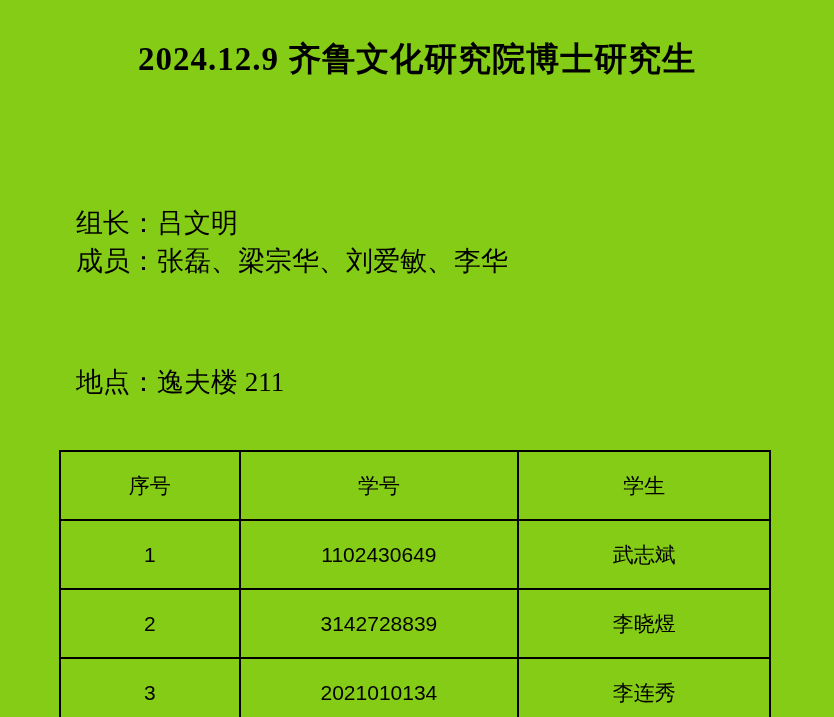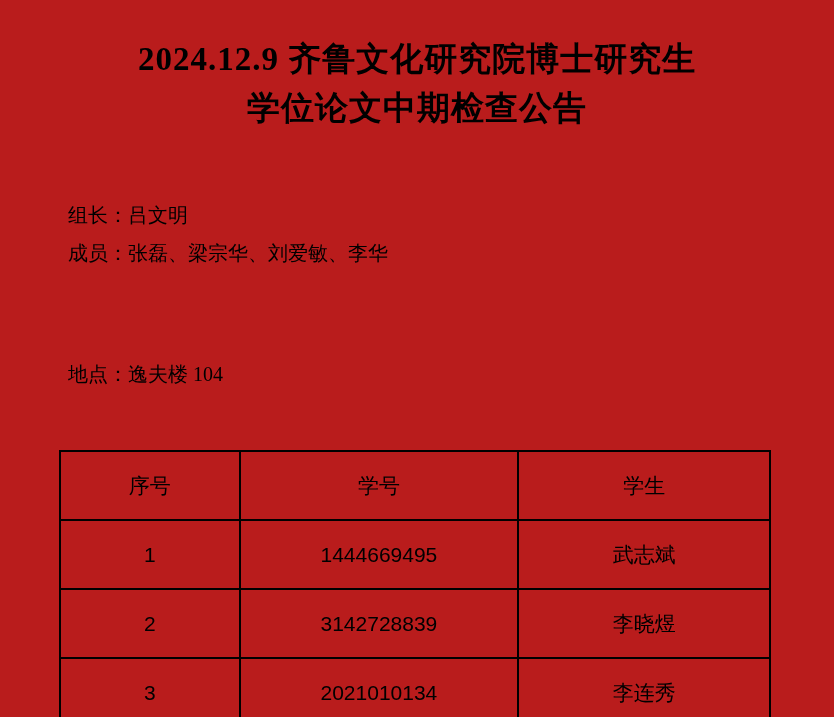--- a/index.html
+++ b/index.html
@@ -4,43 +4,43 @@
 <style>
   html, body {
     margin: 0;
     padding: 0;
     background: #ffffff;
   }
   .page {
     position: relative;
     width: 834px;
     height: 717px;
-    background: #b91c1c;
+    background: #84cc16;
     color: #000000;
     font-family: "Liberation Serif", "DejaVu Serif", serif;
     overflow: hidden;
   }
   .doc-title {
     position: absolute;
     top: 35px;
     left: 0;
     width: 834px;
     margin: 0;
     text-align: center;
     font-weight: bold;
     font-size: 33px;
     line-height: 49px;
     letter-spacing: 1px;
   }
   .title-line { display: block; }
   .info-line {
     position: absolute;
     left: 66px;
-    margin: 2px;
-    font-size: 20px;
+    margin: 10px;
+    font-size: 27px;
     line-height: 27px;
     white-space: pre;
   }
   .info-leader   { top: 200px; }
   .info-members  { top: 238px; }
   .info-time     { top: 306px; }
   .info-location { top: 359px; }
   table.roster {
     position: absolute;
     top: 450px;
@@ -67,47 +67,46 @@
     font-size: 22px;
   }
 </style>
 </head>
 <body>
 
 <div class="page">
 
   <h1 class="doc-title">
     <span class="title-line">2024.12.9 齐鲁文化研究院博士研究生</span>
-    <span class="title-line">学位论文中期检查公告</span>
   </h1>
 
   <p class="info-line info-leader">组长：吕文明</p>
 
   <p class="info-line info-members">成员：张磊、梁宗华、刘爱敏、李华</p>
 
 
-  <p class="info-line info-location">地点：逸夫楼 104</p>
+  <p class="info-line info-location">地点：逸夫楼 211</p>
 
   <table class="roster">
     <colgroup>
       <col class="col-index">
       <col class="col-id">
       <col class="col-student">
     </colgroup>
     <thead>
       <tr>
         <th>序号</th>
         <th>学号</th>
         <th>学生</th>
       </tr>
     </thead>
     <tbody>
       <tr>
         <td class="numeric">1</td>
-        <td class="numeric">1444669495</td>
+        <td class="numeric">1102430649</td>
         <td>武志斌</td>
       </tr>
       <tr>
         <td class="numeric">2</td>
         <td class="numeric">3142728839</td>
         <td>李晓煜</td>
       </tr>
       <tr>
         <td class="numeric">3</td>
         <td class="numeric">2021010134</td>

